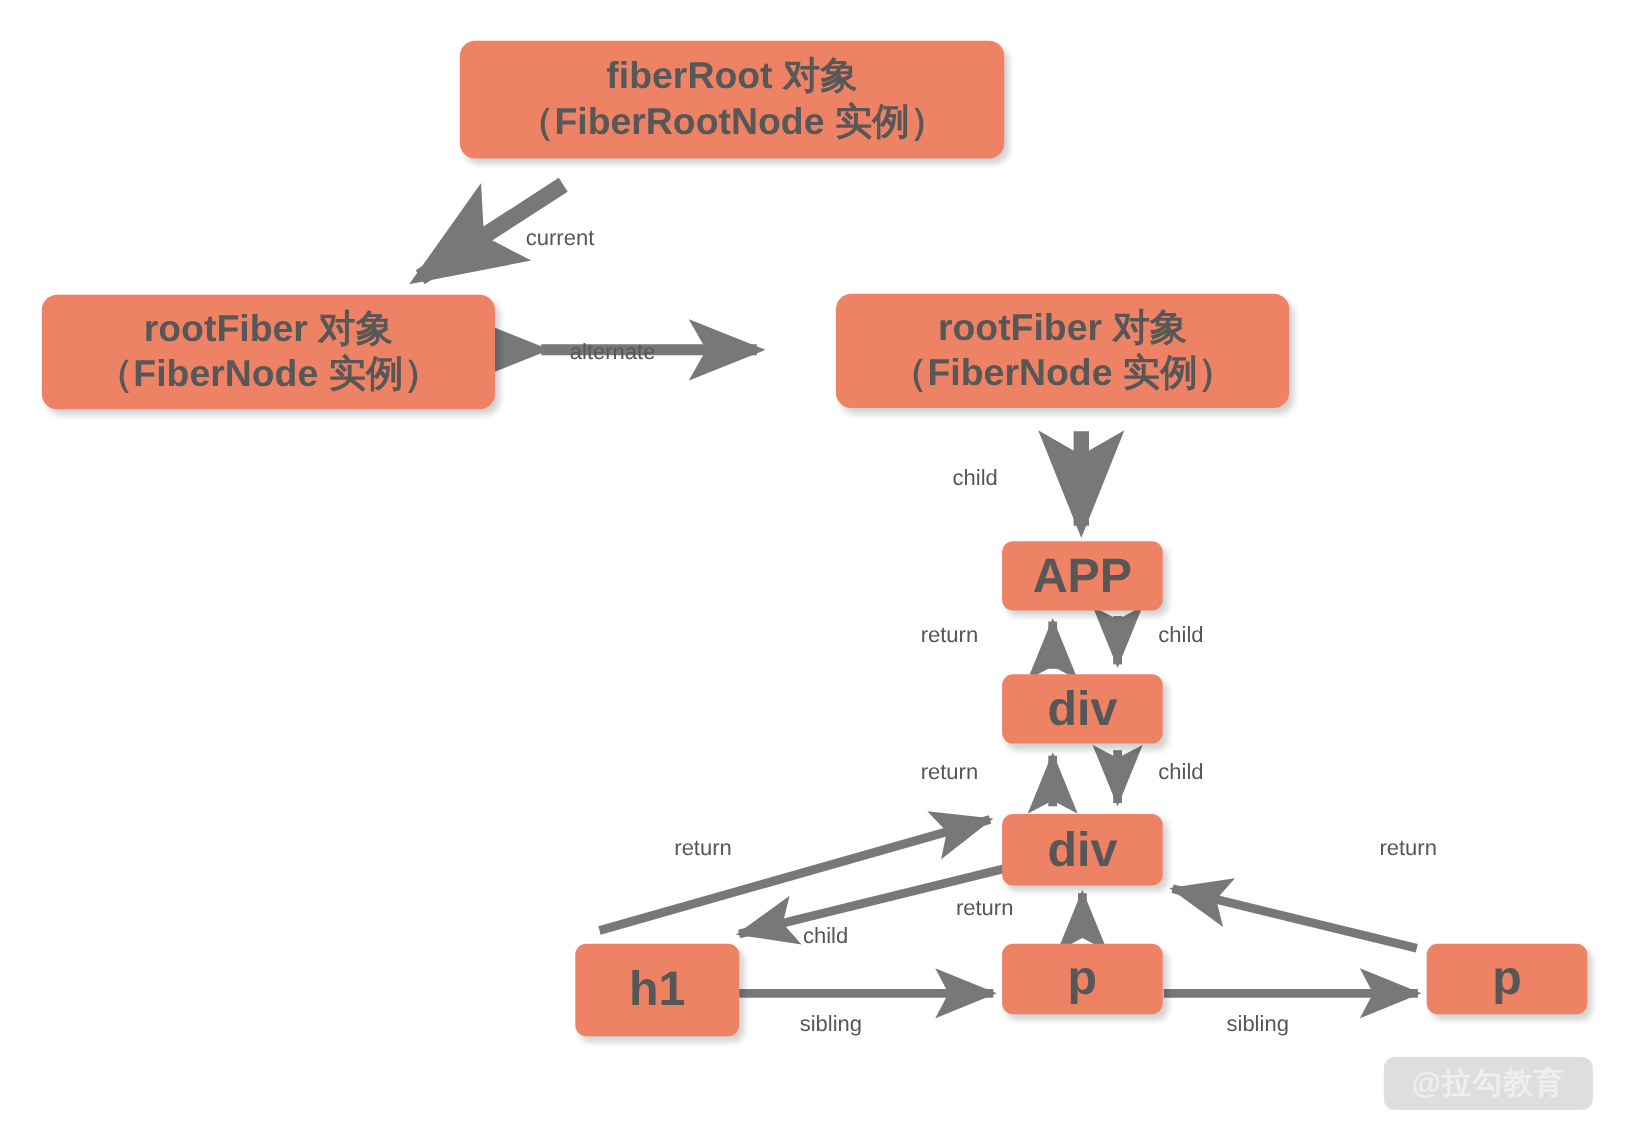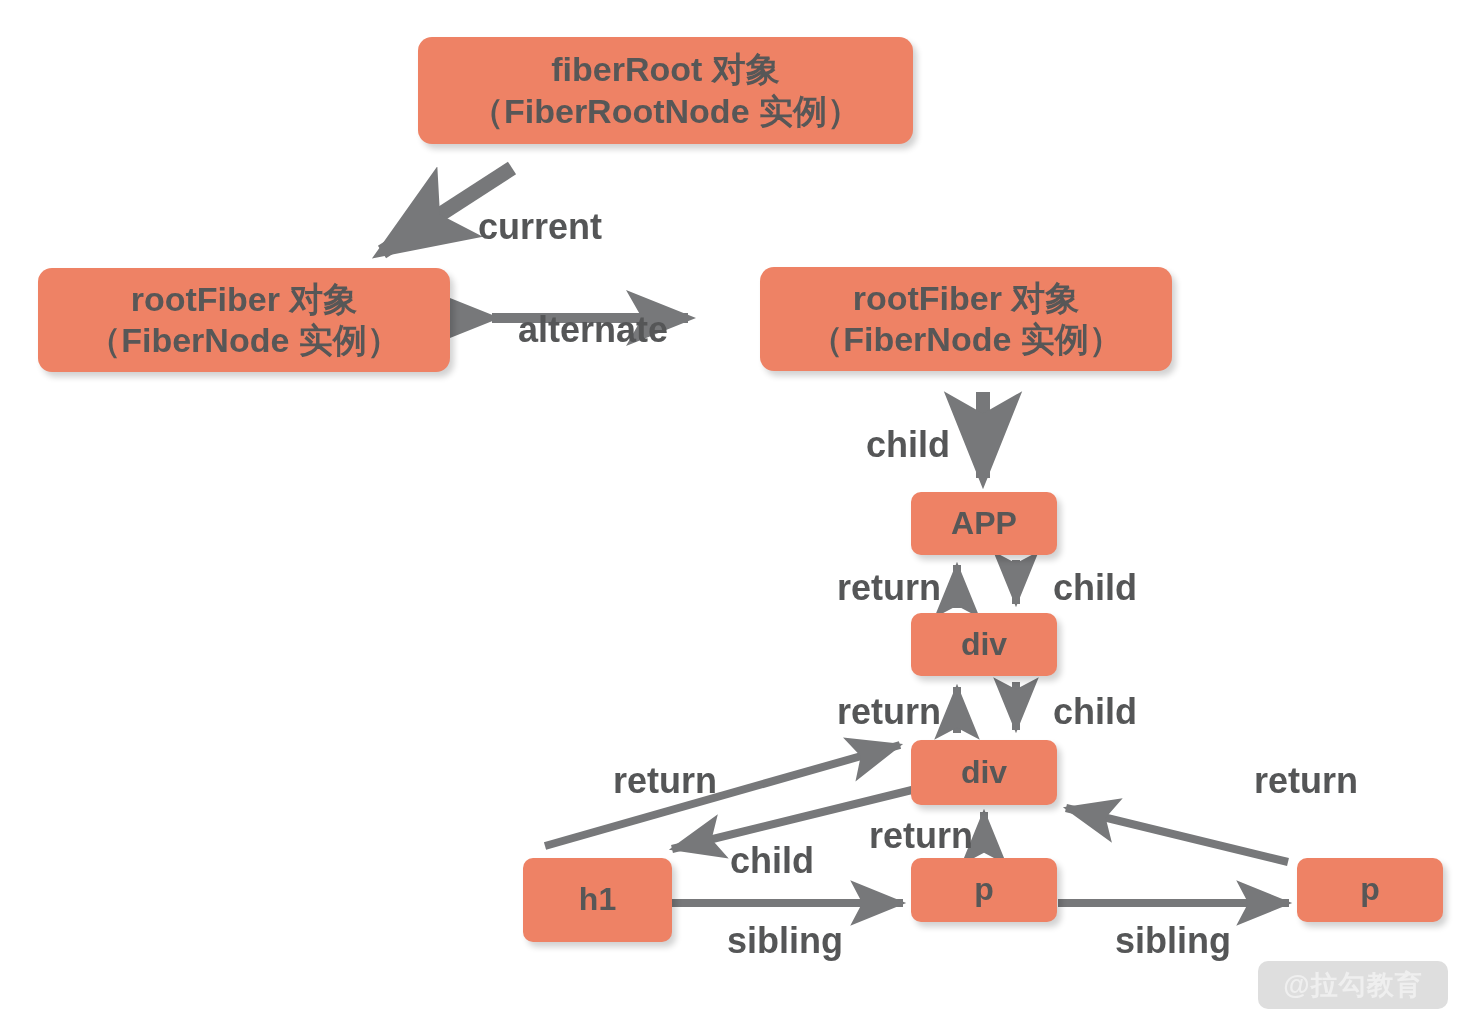--- a/index.html
+++ b/index.html
@@ -39,29 +39,29 @@
     text-align: center;
     box-shadow: 4px 5px 6px rgba(0,0,0,0.18);
     line-height: 1.22;
     z-index: 2;
   }
   .node.big {
     font-size: 34px;
     border-radius: 14px;
   }
   .node.small {
-    font-size: 32px;
+    font-size: 44px;
     border-radius: 10px;
   }
   .node .line2 { display: block; }
   .edge-label {
     position: absolute;
     color: #555657;
-    font-weight: bold;
-    font-size: 36px;
+    font-weight: normal;
+    font-size: 20px;
     white-space: nowrap;
     z-index: 3;
   }
   .watermark {
     position: absolute;
     background: #dedede;
     border-radius: 10px;
     color: #efefef;
     font-size: 27px;
     font-weight: bold;

